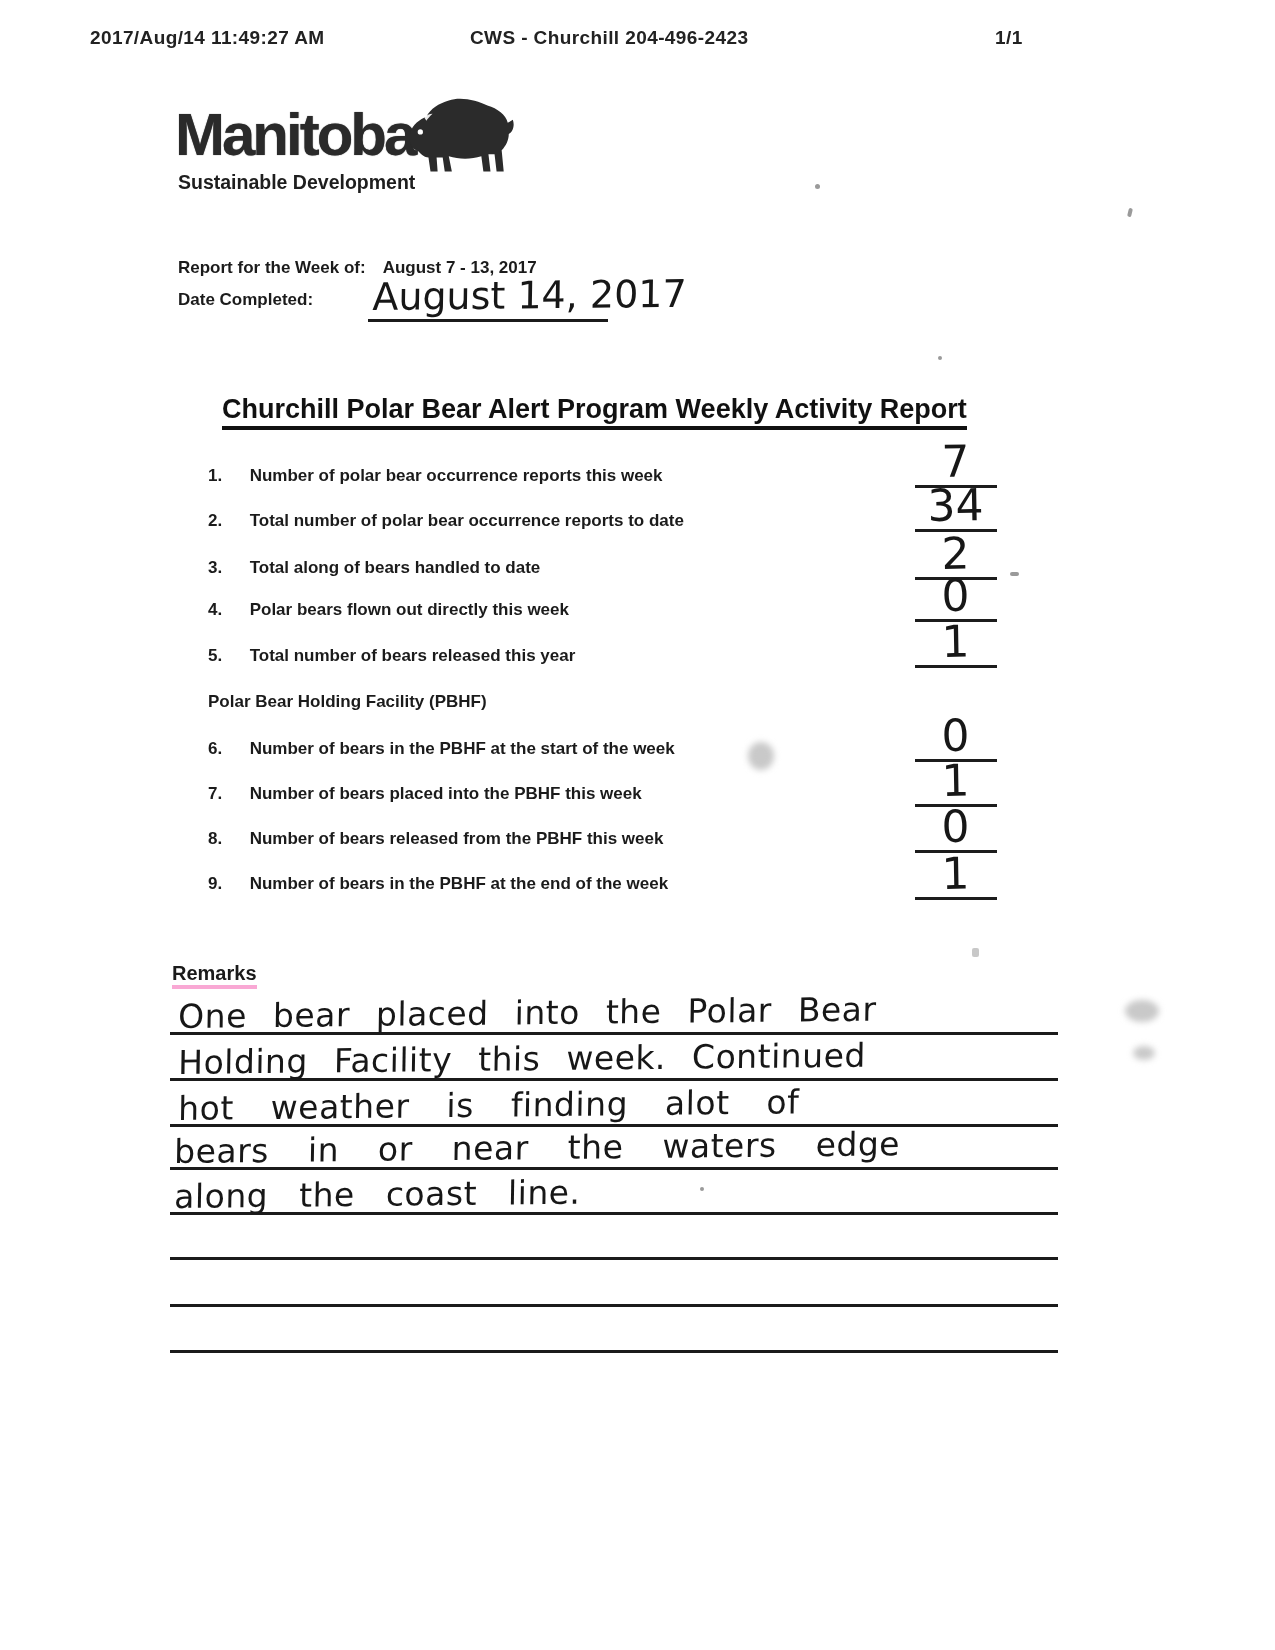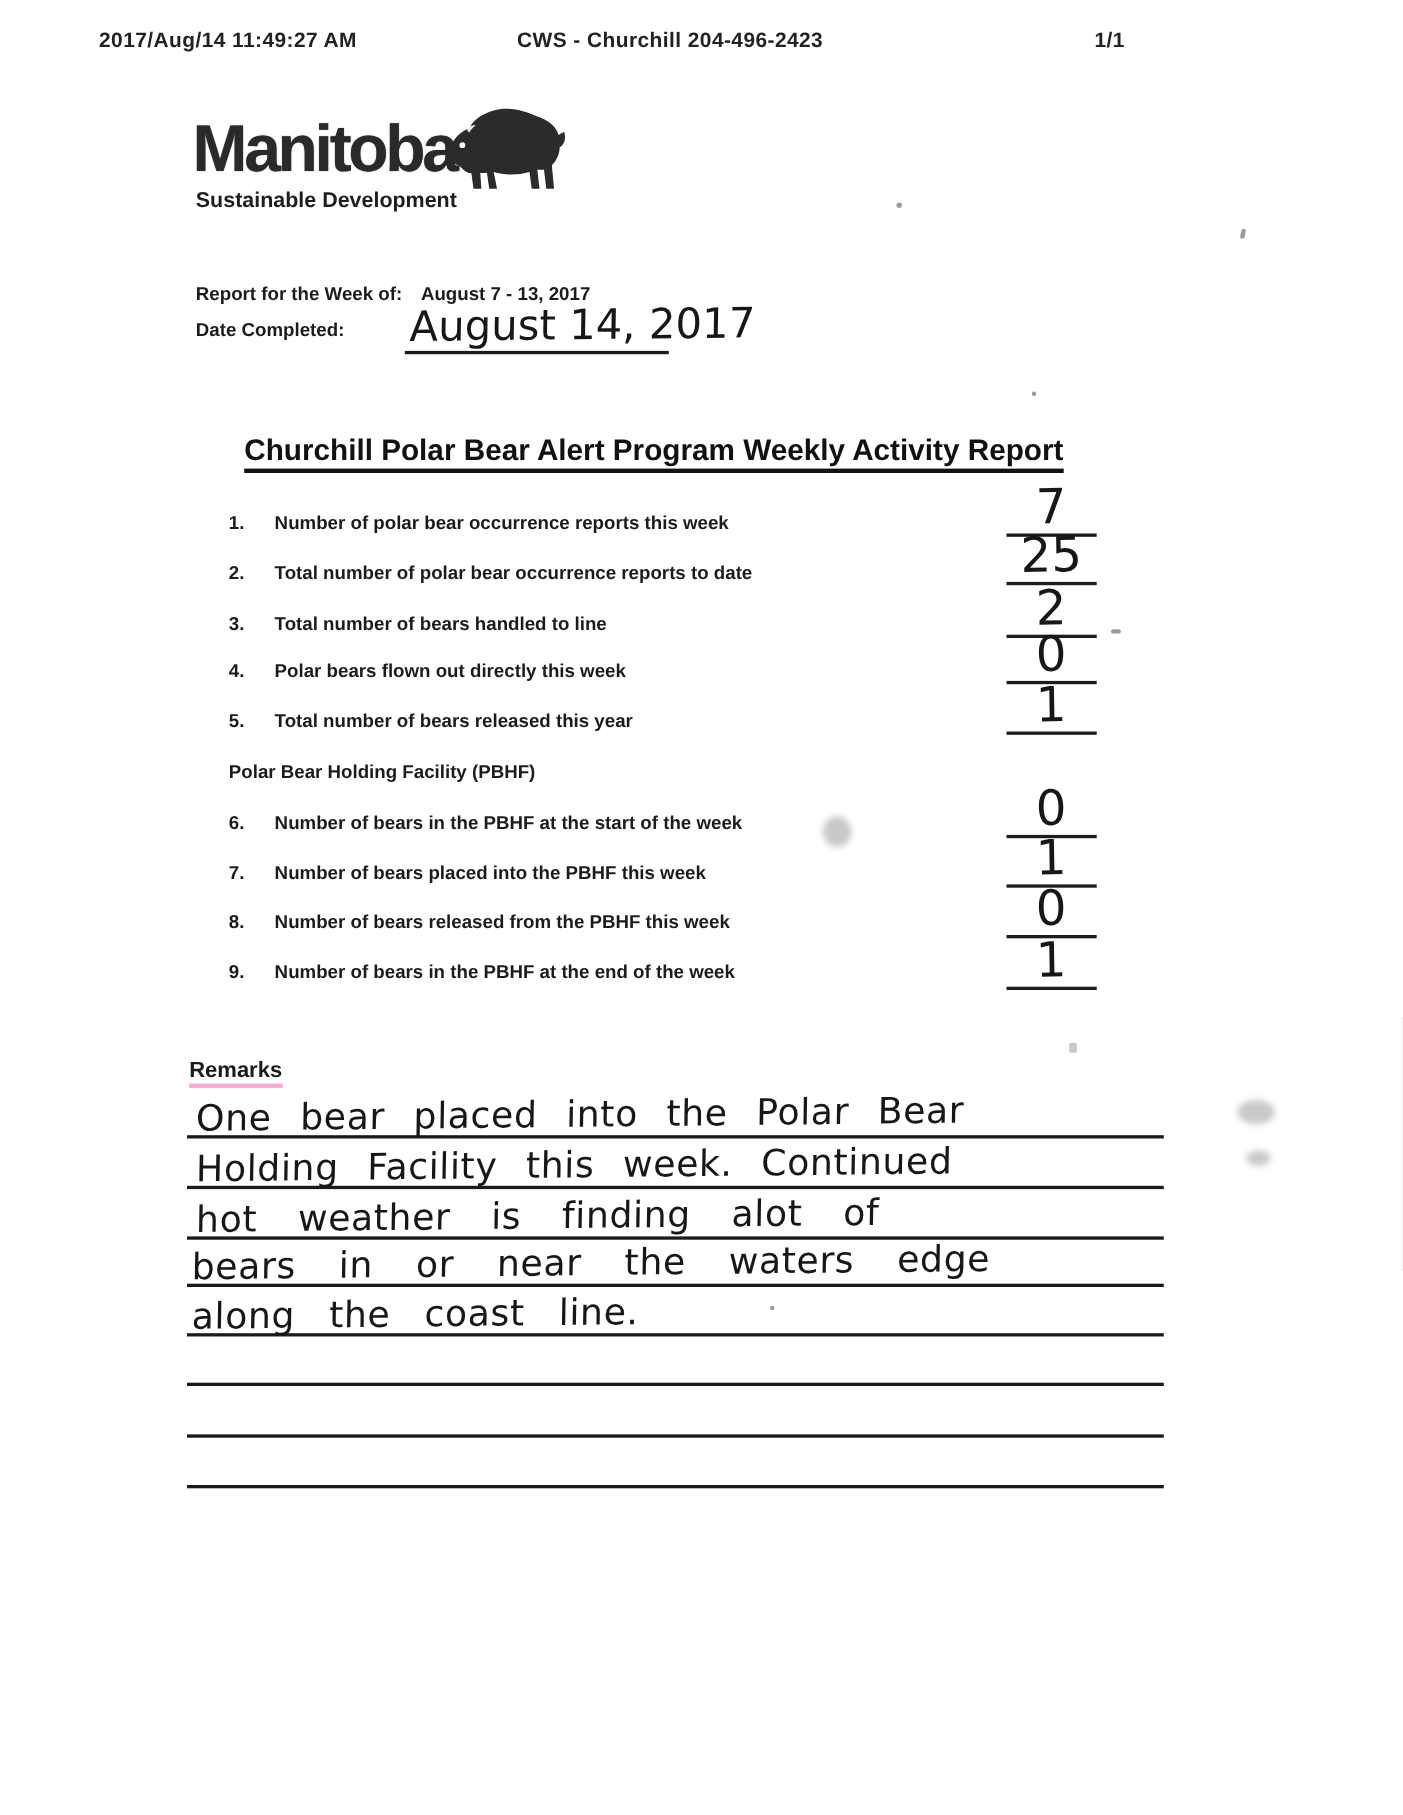--- a/index.html
+++ b/index.html
@@ -148,21 +148,21 @@
     <span>Number of polar bear occurrence reports this week</span>
   </div>
   <div class="abs printed" style="left:208px; top:511px;">
     <span>2.</span>
     <span style="display:inline-block; width:18px;"></span>
     <span>Total number of polar bear occurrence reports to date</span>
   </div>
   <div class="abs printed" style="left:208px; top:558px;">
     <span>3.</span>
     <span style="display:inline-block; width:18px;"></span>
-    <span>Total number of bears handled to line</span>
+    <span>Total along of bears handled to date</span>
   </div>
   <div class="abs printed" style="left:208px; top:600px;">
     <span>4.</span>
     <span style="display:inline-block; width:18px;"></span>
     <span>Polar bears flown out directly this week</span>
   </div>
   <div class="abs printed" style="left:208px; top:646px;">
     <span>5.</span>
     <span style="display:inline-block; width:18px;"></span>
     <span>Total number of bears released this year</span>
@@ -188,21 +188,21 @@
   <div class="abs printed" style="left:208px; top:874px;">
     <span>9.</span>
     <span style="display:inline-block; width:18px;"></span>
     <span>Number of bears in the PBHF at the end of the week</span>
   </div>
 
   <div class="abs value-cell" style="left:915px; top:434px;">
     <span class="hw hw-digit">7</span>
   </div>
   <div class="abs value-cell" style="left:915px; top:478px;">
-    <span class="hw hw-digit">25</span>
+    <span class="hw hw-digit">34</span>
   </div>
   <div class="abs value-cell" style="left:915px; top:526px;">
     <span class="hw hw-digit">2</span>
   </div>
   <div class="abs value-cell" style="left:915px; top:568px;">
     <span class="hw hw-digit">0</span>
   </div>
   <div class="abs value-cell" style="left:915px; top:614px;">
     <span class="hw hw-digit">1</span>
   </div>

